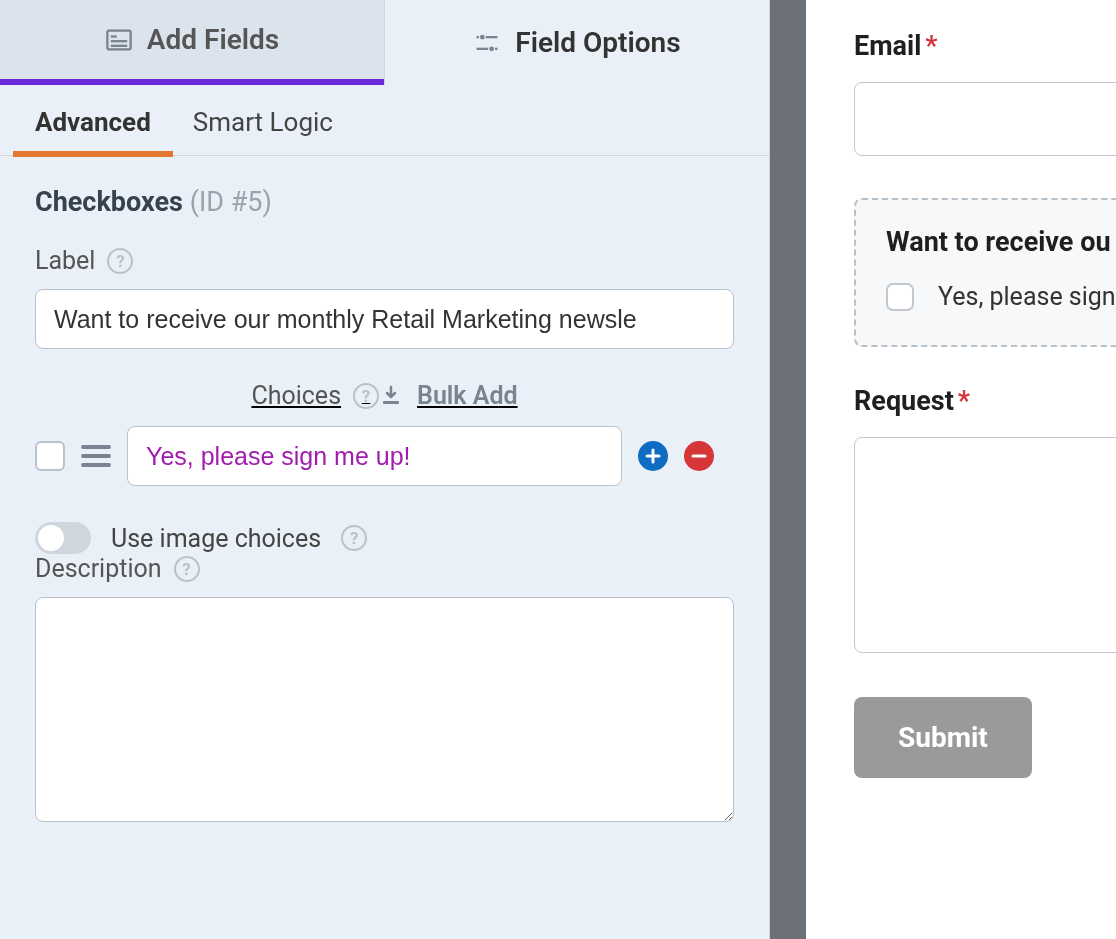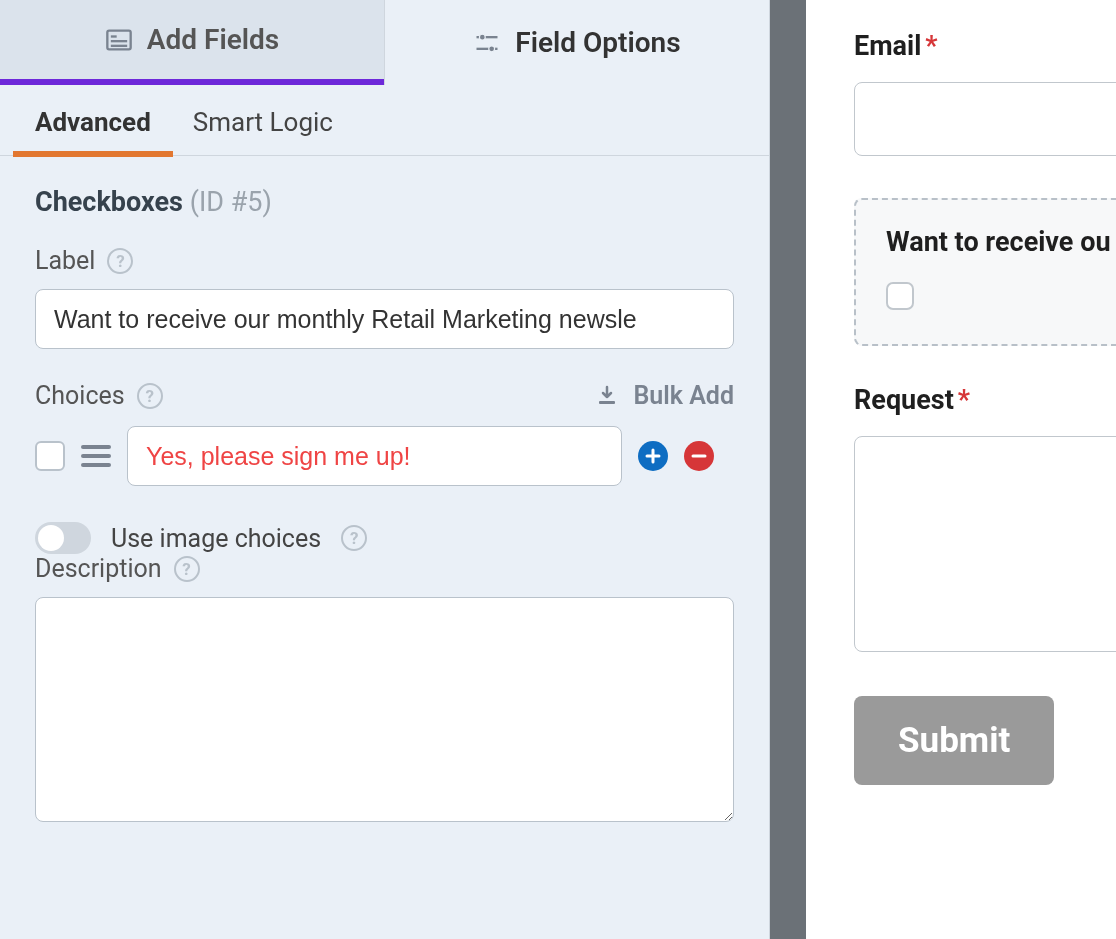--- a/index.html
+++ b/index.html
@@ -121,23 +121,24 @@
       background: #ffffff;
       font-size: 25px;
       padding: 0 18px;
       color: #333;
       margin-bottom: 32px;
       white-space: nowrap;
       overflow: hidden;
     }
     .choices-header {
       display: flex;
-      justify-content: space-between;
+      justify-content: center;
       align-items: center;
       margin-bottom: 16px;
+      text-decoration: underline;
     }
     .bulk-add {
       display: flex;
       align-items: center;
       gap: 14px;
       font-size: 25px;
       font-weight: 600;
       color: #7a8390;
       cursor: pointer;
     }
@@ -170,21 +171,21 @@
     }
     .choice-input {
       flex: 1;
       max-width: 495px;
       height: 60px;
       border: 1.5px solid #b9c2cb;
       border-radius: 8px;
       background: #ffffff;
       font-size: 25px;
       padding: 12px 18px;
-      color: #ef4444;
+      color: #a21caf;
     }
     .circle-btn {
       width: 30px;
       height: 30px;
       border-radius: 50%;
       display: inline-flex;
       align-items: center;
       justify-content: center;
       color: #fff;
       font-size: 22px;
@@ -289,21 +290,21 @@
       border: 1.5px solid #c1c7cd;
       border-radius: 8px;
       background: #fff;
       margin-bottom: 44px;
     }
     .submit-btn {
       display: inline-block;
       padding: 24px 44px;
       background: #9a9a9a;
       color: #fff;
-      font-size: 35px;
+      font-size: 28px;
       font-weight: 700;
       border-radius: 8px;
       cursor: pointer;
     }
   </style>
 </head>
 <body>
 
 <div class="left-panel">
   <div class="tabs-top">
@@ -399,20 +400,21 @@
 <div class="right-panel">
   <div class="preview-label">
     <span>Email</span><span class="req">*</span>
   </div>
   <div class="preview-input"></div>
 
   <div class="dashed-box">
     <div class="dashed-title">Want to receive ou</div>
     <div class="check-row">
       <div class="check-box"></div>
+      <div class="check-label">Yes, please sign</div>
     </div>
   </div>
 
   <div class="preview-label">
     <span>Request</span><span class="req">*</span>
   </div>
   <div class="preview-textarea"></div>
 
   <div class="submit-btn">
     <span>Submit</span>

